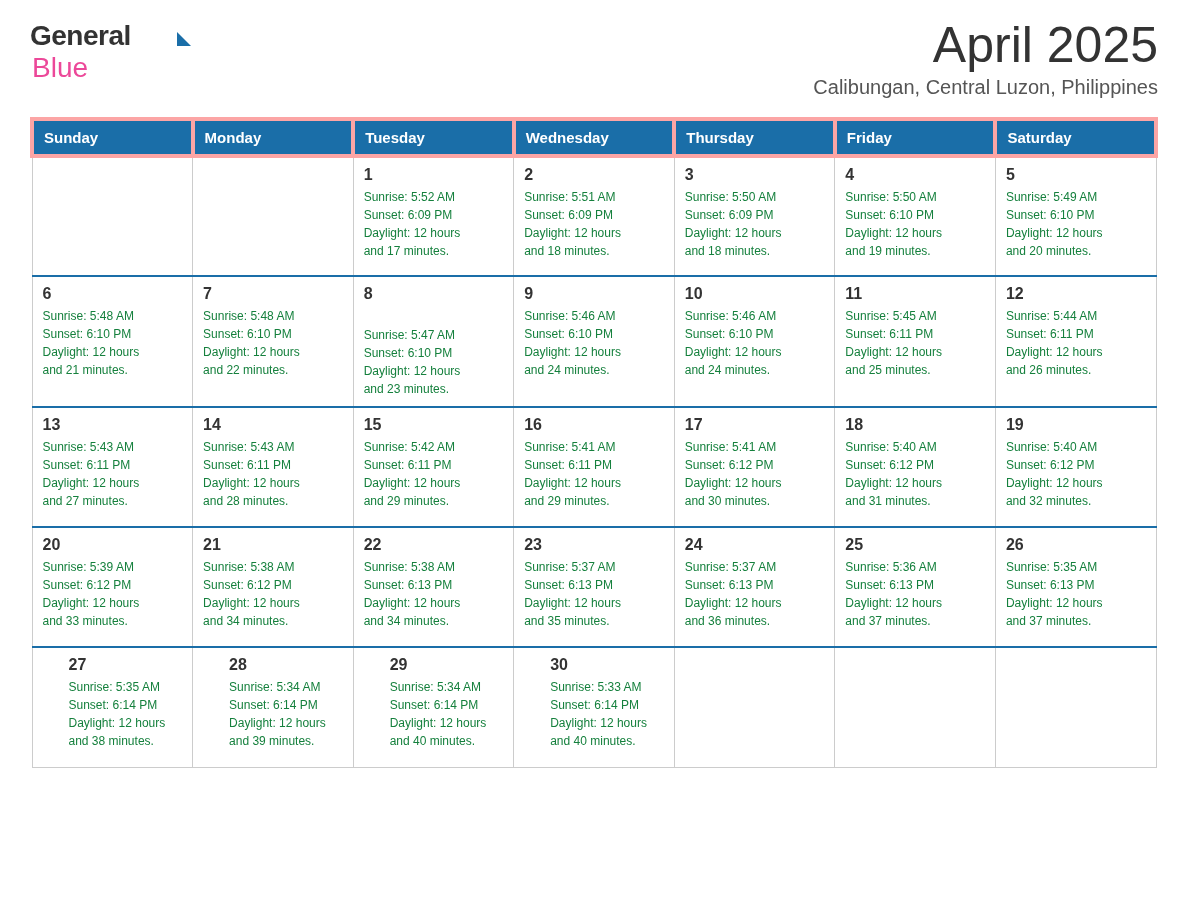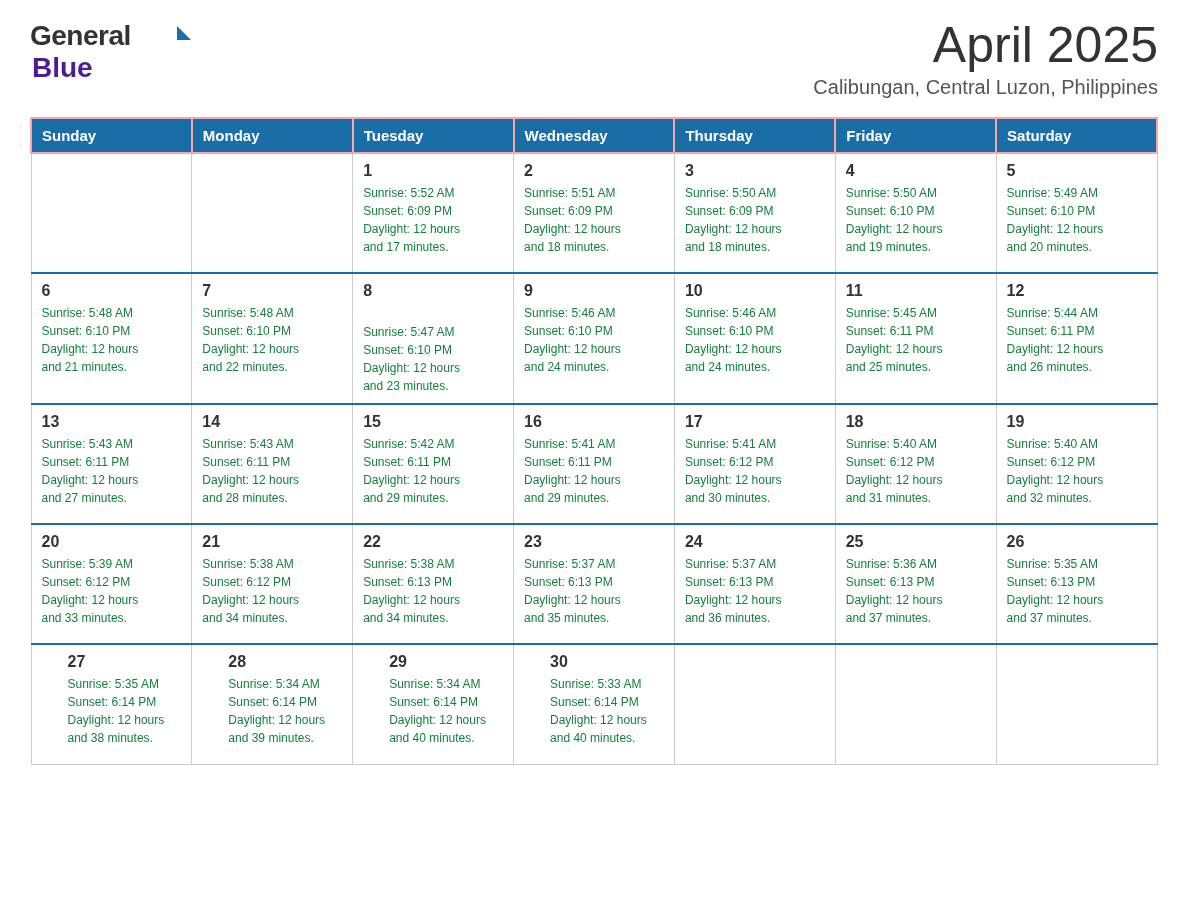--- a/index.html
+++ b/index.html
@@ -16,42 +16,42 @@
       align-items: flex-start;
       margin-bottom: 18px;
     }
     .logo {
       display: flex;
       flex-direction: column;
       align-items: flex-start;
     }
     .logo-text {
       display: flex;
-      align-items: flex-start;
+      align-items: center;
       gap: 44px;
     }
     .logo-general {
       font-size: 28px;
       font-weight: bold;
       color: #333;
       letter-spacing: -0.5px;
     }
     .logo-arrow {
       width: 0;
       height: 0;
       border-left: 14px solid #1a6ea8;
       border-top: 14px solid transparent;
       border-bottom: 0px solid transparent;
       margin-left: 2px;
       margin-top: 6px;
     }
     .logo-blue {
       font-size: 28px;
-      font-weight: bold;
-      color: #4c1d95;
+      font-weight: normal;
+      color: #ec4899;
       margin-left: 2px;
     }
     .title-section {
       text-align: right;
     }
     .month-title {
       font-size: 50px;
       font-weight: 300;
       color: #333;
       line-height: 1;
@@ -66,21 +66,21 @@
       border-collapse: collapse;
       border: 1px solid #999;
     }
     .calendar th {
       background-color: #1a6ea8;
       color: #fff;
       font-size: 15px;
       font-weight: 600;
       padding: 8px 10px;
       text-align: left;
-      border: 2px solid #fca5a5;
+      border: 4px solid #fca5a5;
     }
     .calendar td {
       vertical-align: top;
       width: calc(100% / 7);
       padding: 8px 10px;
       border: 1px solid #ccc;
       border-top: 2px solid #1a6ea8;
       font-size: 13px;
       color: #333;
       height: 120px;

